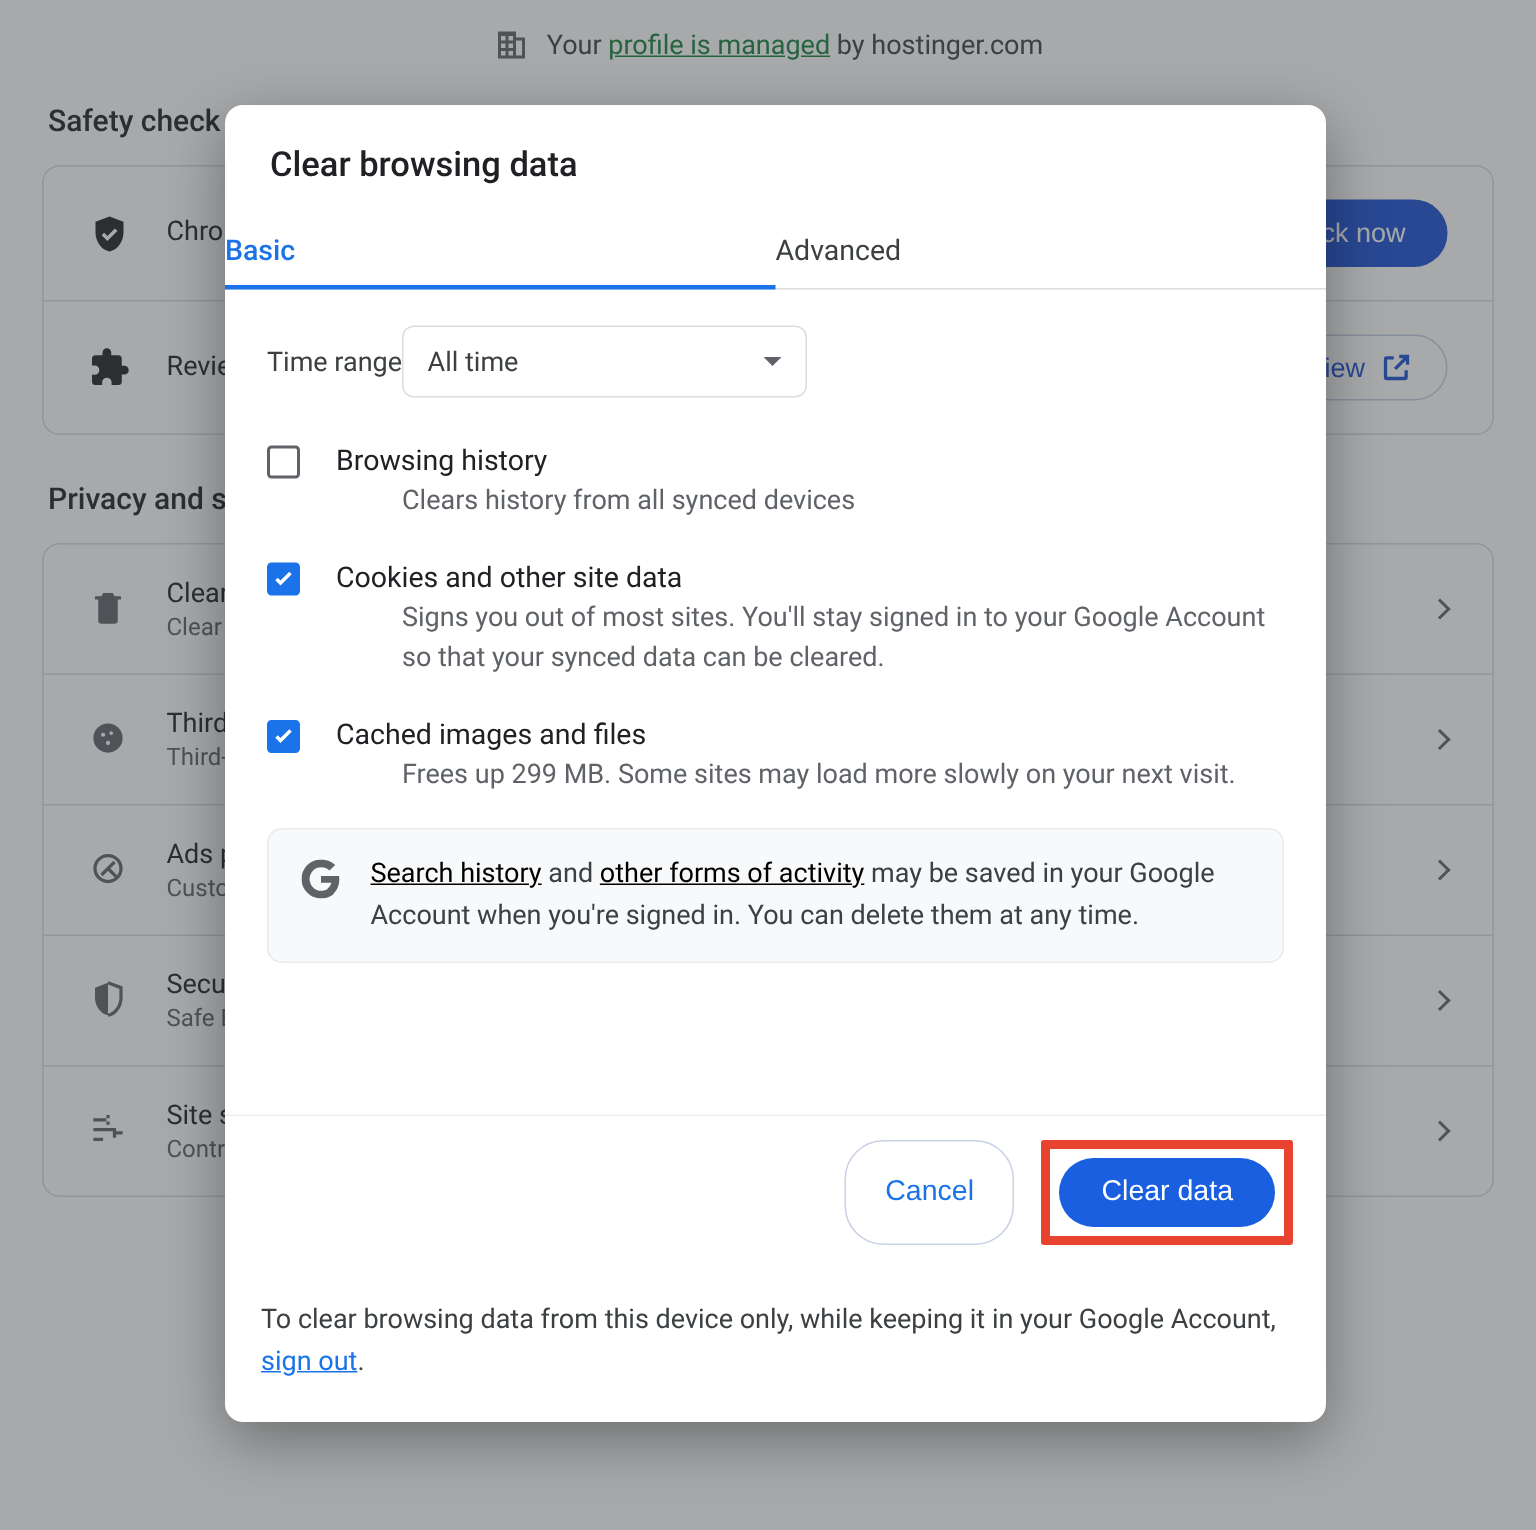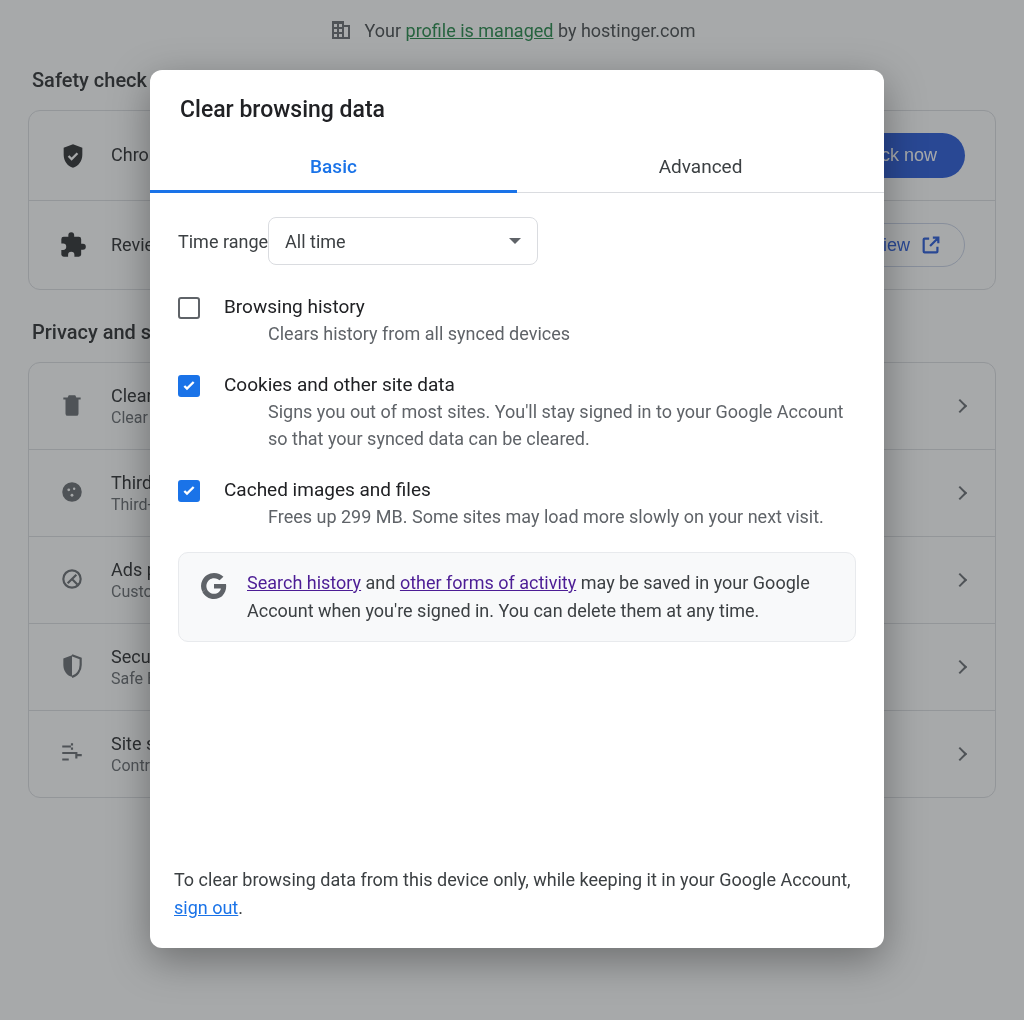--- a/index.html
+++ b/index.html
@@ -23,21 +23,21 @@
   .btn-pill { background:#1a4fd8; color:#fff; border:none; border-radius:26px; padding:12px 28px; font-size:18px; cursor:pointer;}
   .btn-outline { background:#fff; color:#1a4fd8; border:1px solid #c7d0e5; border-radius:26px; padding:10px 22px; font-size:18px; display:flex; gap:10px; align-items:center; cursor:pointer;}
 
   
   .scrim { position:absolute; inset:0; background:rgba(60,64,67,0.45); }
 
   
   .dialog { position:absolute; left:150px; top:70px; width:734px; height:878px; background:#fff; border-radius:12px; box-shadow: 0 12px 40px rgba(0,0,0,0.35); display:flex; flex-direction:column; overflow:hidden;}
   .dlg-title { font-size:23px; font-weight:500; padding:26px 30px 18px; color:#202124;}
   .tabs { display:flex; border-bottom:1px solid #dadce0; }
-  .tab { flex:1; text-align:center; padding:14px 0 14px; font-size:19px; color:#3c4043; cursor:pointer; position:relative;}
+  .tab { flex:1; text-align:left; padding:14px 0 14px; font-size:19px; color:#3c4043; cursor:pointer; position:relative;}
   .tab.active { color:#1a73e8; font-weight:500;}
   .tab.active::after { content:""; position:absolute; left:0; right:0; bottom:-1px; height:3px; background:#1a73e8;}
 
   .dlg-body { padding:4px 28px 0; flex:1; overflow:hidden; }
   .tr-row { display:flex; align-items:center; padding:20px 0 22px;}
   .tr-label { font-size:18px; color:#3c4043;}
   .select { display:flex; align-items:center; justify-content:space-between; width:270px; height:48px; border:1px solid #dadce0; border-radius:8px; padding:0 16px; font-size:18px; color:#3c4043; cursor:pointer;}
   .select .caret { width:0; height:0; border-left:6px solid transparent; border-right:6px solid transparent; border-top:6px solid #5f6368;}
 
   .opt { display:flex; gap:24px; padding:8px 0 18px; align-items:flex-start;}
@@ -45,21 +45,21 @@
   .cb { width:22px; height:22px; border:2.5px solid #5f6368; border-radius:3px; background:#fff; display:flex; align-items:center; justify-content:center; cursor:pointer;}
   .cb.checked { background:#1a73e8; border-color:#1a73e8;}
   .cb.checked svg { display:block; }
   .cb svg { display:none; }
   .opt .ot { font-size:19px; color:#202124; margin-bottom:2px;}
   .opt .od { font-size:18px; color:#5f6368; line-height:1.5;margin-left:44px;}
 
   .info-box { border:1px solid #e8eaed; background:#f8f9fa; border-radius:10px; padding:16px 22px; display:flex; gap:20px; align-items:flex-start; margin-top:4px;}
   .info-box .g-ic { width:26px; height:26px; flex:0 0 26px; margin-top:4px;}
   .info-text { font-size:18px; color:#3c4043; line-height:1.55;}
-  .info-text a { color:#4c1d95; text-decoration:underline;}
+  .info-text a { color:#000000; text-decoration:underline;}
 
   .dlg-actions { border-top:1px solid #eceef1; padding:16px 22px; display:flex; justify-content:flex-end; gap:18px;}
   .btn-cancel { background:#fff; color:#1a73e8; border:1px solid #c7d0e5; border-radius:26px; padding:12px 26px; font-size:19px; cursor:pointer;}
   .btn-primary { background:#1a5fe0; color:#fff; border:none; border-radius:26px; padding:12px 28px; font-size:19px; font-weight:500; cursor:pointer;}
   .highlight { border:6px solid #e8432e; padding:6px; border-radius:2px;}
 
   .dlg-footer { padding:20px 24px 26px; font-size:18px; color:#3c4043; line-height:1.55;}
   .dlg-footer a { color:#1a73e8; text-decoration:underline;}
 
   
@@ -246,17 +246,23 @@
         <svg viewBox="0 0 48 48" width="26" height="26" fill="#5f6368">
             <path d="M24 9.5c5.1 0 8.5 2.2 10.4 4l7-6.8C37.1 2.9 31.1 0 24 0 14.6 0 6.5 5.4 2.6 13.2l8.1 6.3C12.6 13.6 17.8 9.5 24 9.5zM46.5 24.5c0-1.6-.1-2.8-.4-4.1H24v8.1h12.7c-.5 3-2.3 5.6-5 7.4l7.7 6c4.5-4.2 7.1-10.4 7.1-17.4zM10.7 28.5c-.5-1.4-.8-2.9-.8-4.5s.3-3.1.8-4.5L2.6 13.2C.9 16.5 0 20.1 0 24s.9 7.5 2.6 10.8l8.1-6.3zM24 48c6.5 0 12-2.1 16-5.8l-7.7-6c-2.1 1.4-4.9 2.3-8.3 2.3-6.2 0-11.4-4.1-13.3-9.9l-8.1 6.3C6.5 42.6 14.6 48 24 48z"></path>
           </svg>
       </span>
       <div class="info-text">
         <a>Search history</a><span> and </span><a>other forms of activity</a><span> may be saved in your Google Account when you're signed in. You can delete them at any time.</span>
       </div>
     </div>
   </div>
 
+  <div class="dlg-actions">
+    <button class="btn-cancel">Cancel</button>
+    <span class="highlight">
+      <button class="btn-primary">Clear data</button>
+    </span>
+  </div>
 
   <div class="dlg-footer">
     <span>To clear browsing data from this device only, while keeping it in your Google Account, </span><a>sign out</a><span>.</span>
   </div>
 </div>
 
 </body></html>

